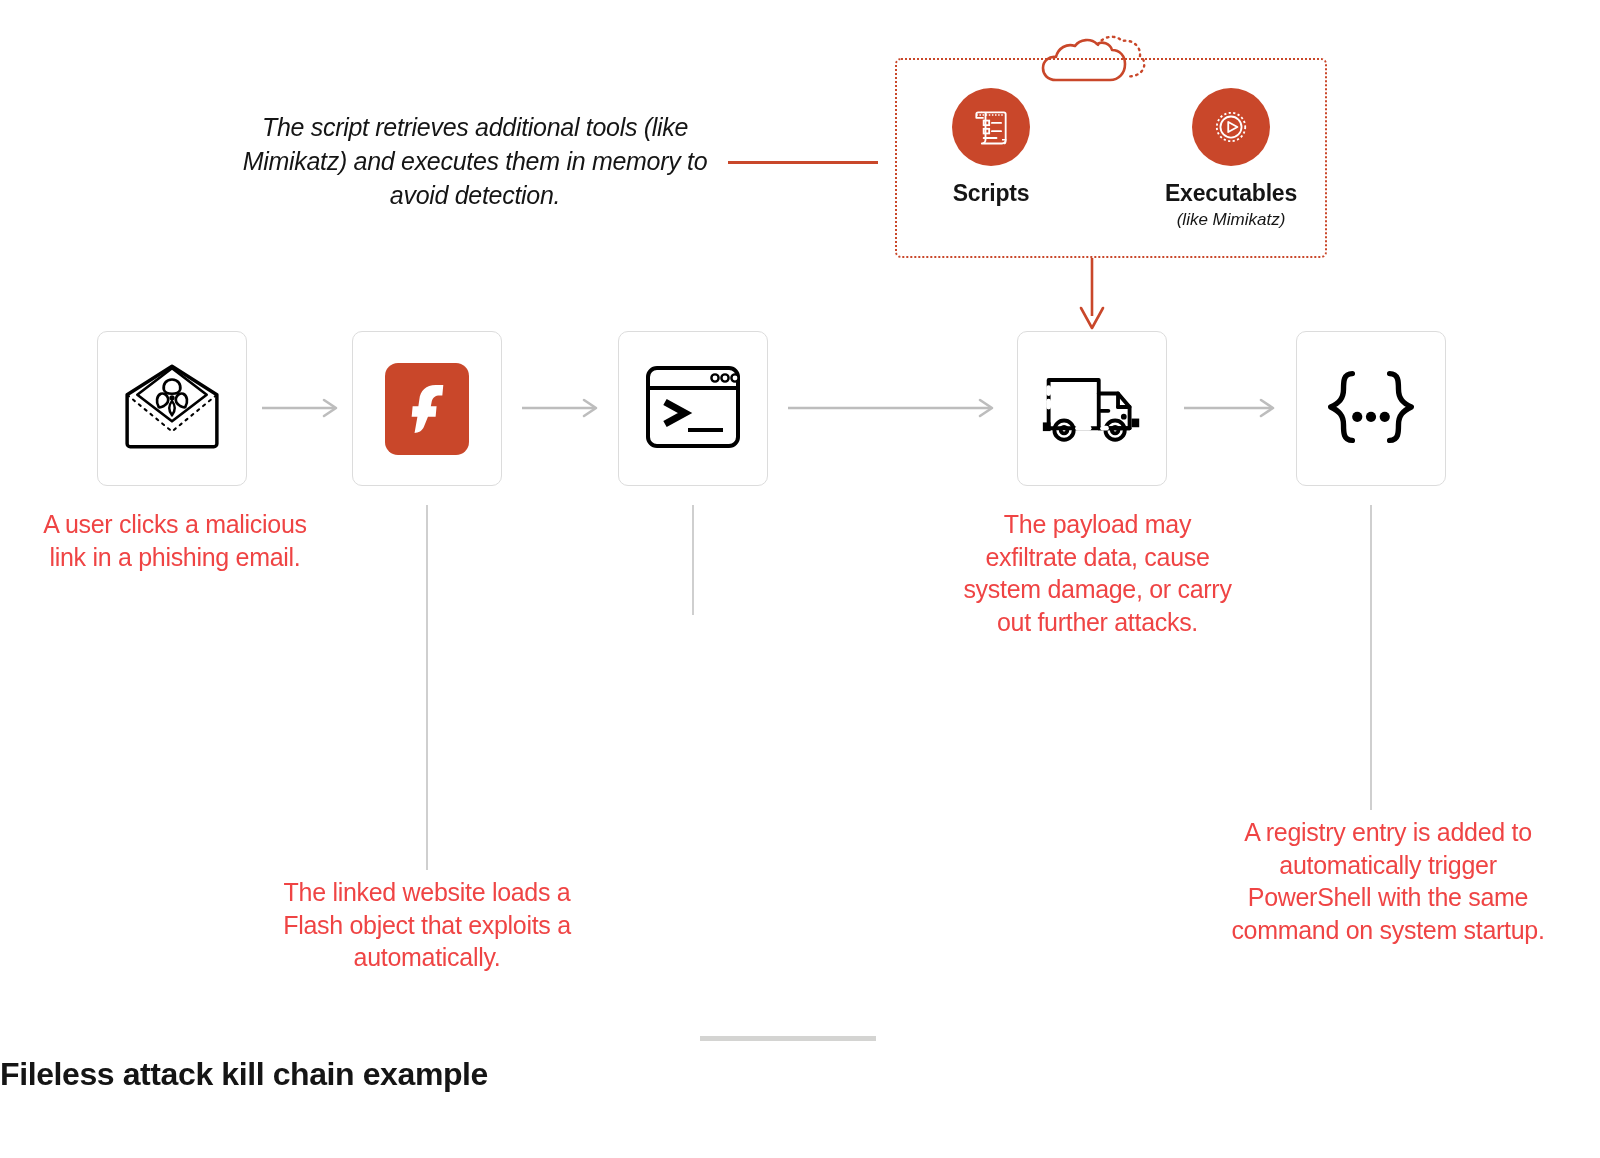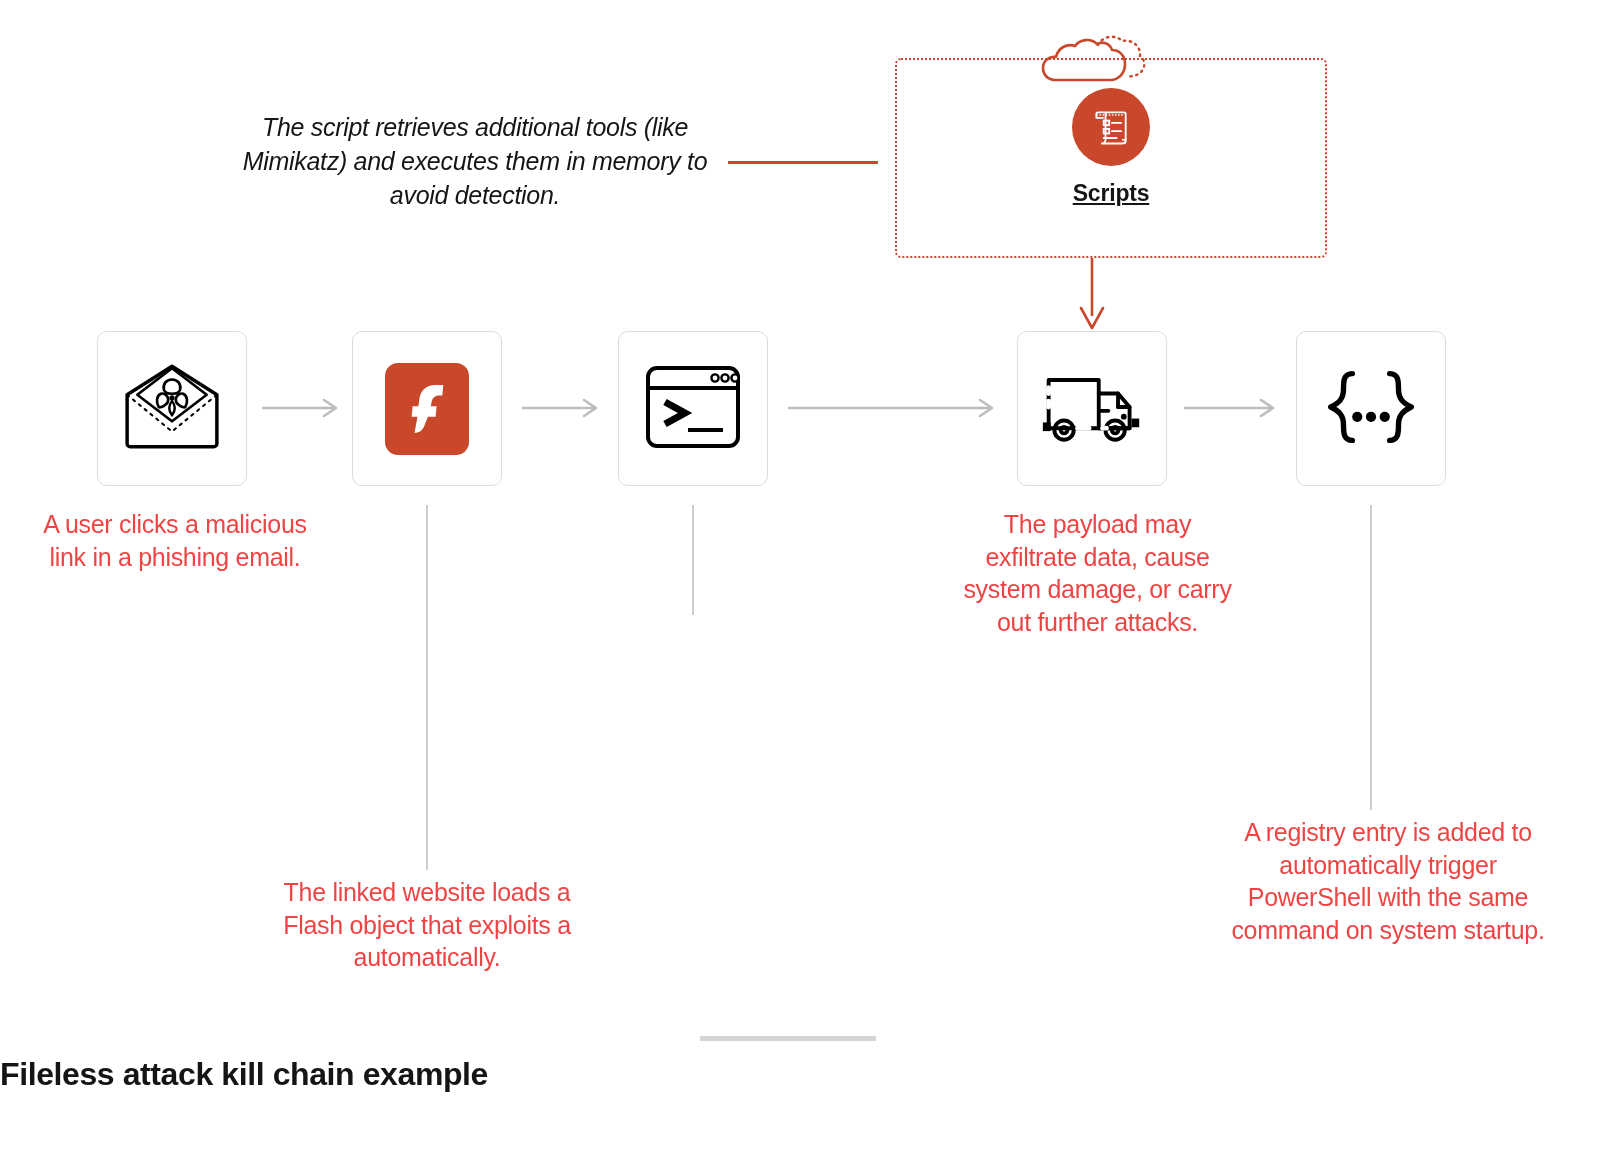--- a/index.html
+++ b/index.html
@@ -22,21 +22,21 @@
   .cloud-wrap {
     position: absolute; left: 1040px; top: 34px;
     width: 110px; height: 52px;
   }
   .tool-row {
     position: absolute; left: 895px; top: 88px;
     width: 432px; height: 150px;
     display: flex; justify-content: center; align-items: flex-start;
     gap: 90px;
   }
-  .tool { width: 150px; text-align: center; text-decoration: underline; }
+  .tool { width: 150px; text-align: center; }
   .tool-circle {
     width: 78px; height: 78px; border-radius: 50%;
     background: #C9472A; margin: 0 auto 14px auto;
     display: flex; align-items: center; justify-content: center;
   }
   .tool-label { font-size: 23px; font-weight: 700; letter-spacing: -0.2px; }
   .tool-sub { font-size: 17px; font-style: italic; margin-top: 3px; }
 
   
   .annotation-italic {
@@ -121,20 +121,33 @@
           <line x1="25" y1="19.5" x2="35" y2="19.5" stroke="#fff" stroke-width="2" stroke-linecap="round"></line>
           <rect x="16" y="26" width="6" height="5" fill="none" stroke="#fff" stroke-width="2"></rect>
           <line x1="25" y1="28.5" x2="35" y2="28.5" stroke="#fff" stroke-width="2" stroke-linecap="round"></line>
           <line x1="16" y1="36" x2="30" y2="36" stroke="#fff" stroke-width="2" stroke-linecap="round"></line>
           <path d="M36 38 h4 v2 a2 2 0 0 1 -2 2" fill="none" stroke="#fff" stroke-width="1.6"></path>
         </svg>
       </div>
       <div class="tool-label">Scripts</div>
     </div>
 
+    <div class="tool">
+      <div class="tool-circle">
+        <svg viewBox="0 0 48 48" width="44" height="44">
+          <g fill="none" stroke="#fff" stroke-width="2">
+            <circle cx="24" cy="24" r="11.5"></circle>
+            <circle cx="24" cy="24" r="15.5" stroke-width="2" stroke-dasharray="2.4 2.6"></circle>
+          </g>
+          <path d="M21 18.5 L31 24 L21 29.5 Z" fill="none" stroke="#fff" stroke-width="2" stroke-linejoin="round"></path>
+        </svg>
+      </div>
+      <div class="tool-label">Executables</div>
+      <div class="tool-sub">(like Mimikatz)</div>
+    </div>
 
   </div>
 
   <div class="down-arrow">
     <svg viewBox="0 0 36 72" width="36" height="72">
       <line x1="18" y1="0" x2="18" y2="58" stroke="#C9472A" stroke-width="2.6"></line>
       <path d="M7 50 L18 70 L29 50" fill="none" stroke="#C9472A" stroke-width="2.6" stroke-linecap="round" stroke-linejoin="round"></path>
     </svg>
   </div>
 

